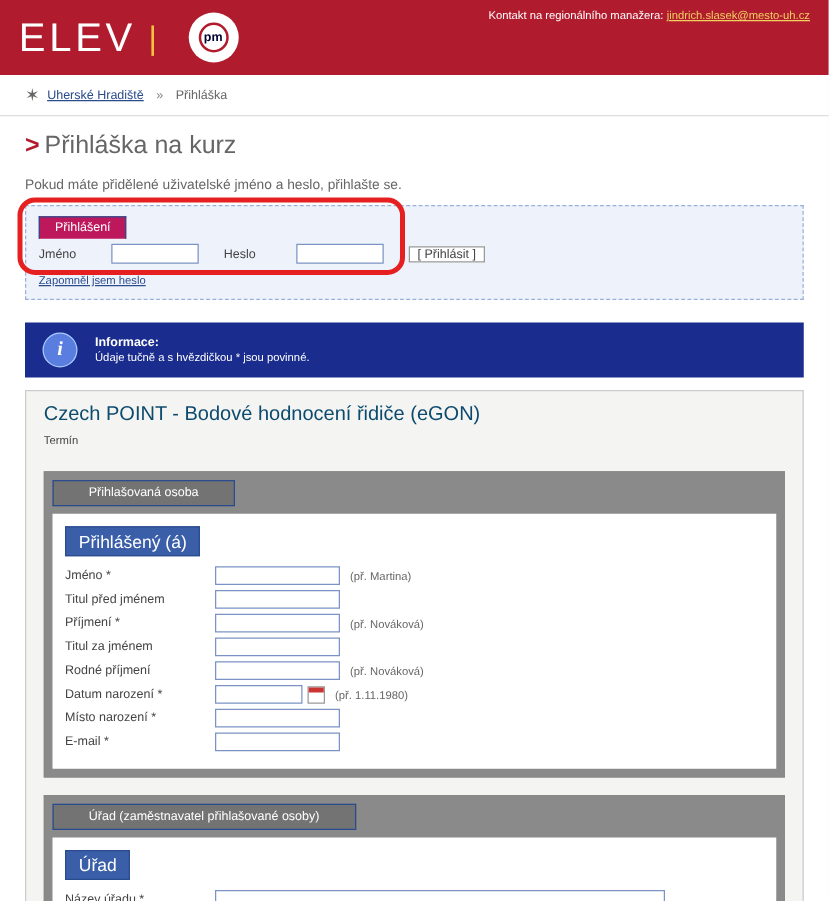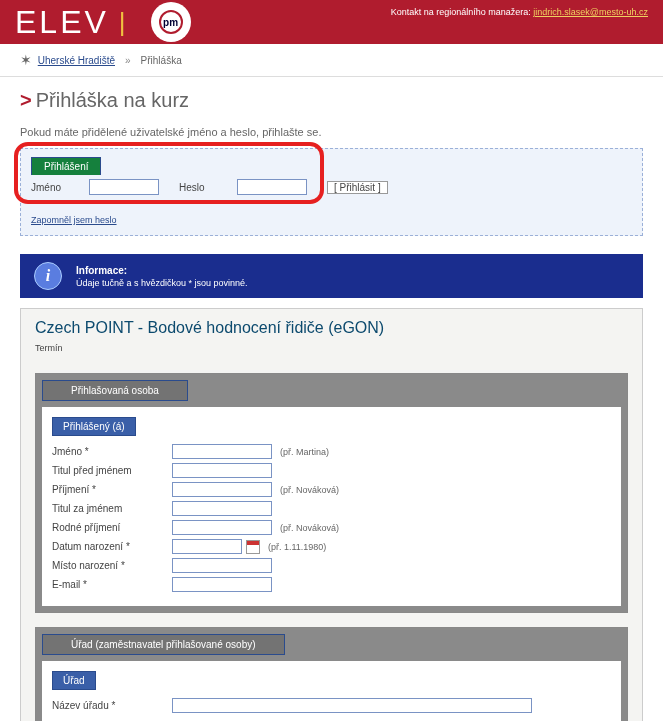--- a/index.html
+++ b/index.html
@@ -1,18 +1,18 @@
 <!DOCTYPE html>
 <html><head>
 <meta charset="utf-8">
 <style>
   * { box-sizing: border-box; margin: 0; padding: 0; }
   body { font-family: Arial, sans-serif; font-size: 11px; background: #fff; width: 663px; }
   
-  .header { background: #b01c2e; height: 44px; position: relative; display: flex; align-items: center; padding: 0 15px; }
+  .header { background: #b01c2e; height: 60px; position: relative; display: flex; align-items: center; padding: 0 15px; }
   .logo-elev { color: #fff; font-size: 32px; font-weight: 300; letter-spacing: 3px; }
   .logo-sep { color: #f0c040; font-size: 26px; margin: 0 10px; }
   .logo-elearning { color: #f0c040; font-size: 20px; font-style: italic; }
   .logo-sub { color: #ddd; font-size: 9px; display: block; margin-top: -2px; }
   .logo-badge { width: 40px; height: 40px; background: #fff; border-radius: 50%; margin-left: 15px; display: flex; align-items: center; justify-content: center; position: relative; }
   .logo-badge-inner { width: 24px; height: 24px; border: 2px solid #b01c2e; border-radius: 50%; display:flex; align-items:center; justify-content:center; font-size:10px; font-weight:bold; color:#003; }
   .contact { position: absolute; right: 15px; top: 6px; color: #fff; font-size: 9px; line-height: 1.4; }
   .contact a { color: #f0d060; text-decoration: underline; }
   
   .breadcrumb { padding: 8px 20px; font-size: 10px; border-bottom: 1px solid #ddd; margin-bottom: 6px; display:flex; align-items:center; gap:6px;}
@@ -22,41 +22,41 @@
   .breadcrumb .current { color: #666; }
   
   .page-title { padding: 6px 20px 10px; font-size: 20px; color: #666; font-weight: normal; }
   .page-title .arrow { color: #b01c2e; font-weight: bold; margin-right: 4px; }
   
   .instruction { padding: 4px 20px 10px; color: #666; font-size: 11px; }
   
   .login-wrapper { margin: 0 20px 18px; position: relative; }
   .login-highlight { position: absolute; top: -6px; left: -6px; width: 310px; height: 62px; border: 4px solid #e62020; border-radius: 14px; pointer-events:none; }
   .login-box { border: 1px dashed #9bb0d8; background: #eef3fb; padding: 8px 10px 10px; }
-  .login-tab { display: inline-block; background: #15803d; color: #fff; font-size: 10px; padding: 3px 12px; border: 1px solid #2a4b8d; border-bottom: none; margin-bottom: 4px; }
+  .login-tab { display: inline-block; background: #be185d; color: #fff; font-size: 10px; padding: 3px 12px; border: 1px solid #2a4b8d; border-bottom: none; margin-bottom: 4px; }
   .login-row { display: flex; align-items: center; gap: 20px; font-size: 10px; color: #444; }
   .login-row label { min-width: 38px; }
   .login-row input[type=text], .login-row input[type=password] { width: 70px; height: 16px; border: 1px solid #7a93c4; font-size: 10px; padding: 0 2px; }
   .login-row .btn { font-size: 10px; color: #444; border: 1px solid #999; background: #fff; padding: 0 6px; cursor: pointer; }
-  .forgot { display: block; margin-top: 20px; color: #2a4b8d; text-decoration: underline; font-size: 9px; }
+  .forgot { display: block; margin-top: 8px; color: #2a4b8d; text-decoration: underline; font-size: 9px; }
   
   .info-bar { margin: 0 20px 10px; background: #1a2d8e; color: #fff; padding: 8px 14px; display: flex; align-items: center; gap: 14px; }
   .info-icon { width: 28px; height: 28px; background: #5a7de0; border-radius: 50%; display: flex; align-items: center; justify-content: center; font-style: italic; font-family: Georgia, serif; font-size: 16px; font-weight: bold; color:#fff; border:1px solid #aaccff;}
   .info-text strong { display: block; font-size: 10px; }
   .info-text span { font-size: 9px; }
   
   .course-box { margin: 0 20px 18px; border: 1px solid #ccc; background: #f4f4f2; }
   .course-title { padding: 10px 14px 6px; font-size: 16px; color: #0c4a6e; font-weight: normal; }
   .course-term { padding: 0 14px 10px; font-size: 9px; color: #444; display:flex; align-items:flex-start; gap:4px;}
   .course-term select { font-size: 9px; border:1px solid #7a93c4; background:#fff; }
   
   .section { margin: 10px 14px 14px; border: 1px solid #888; background: #8a8a8a; }
   .section-tab { display: inline-block; background: #737373; color: #fff; font-size: 10px; padding: 4px 28px; margin: 6px 0 0 6px; border: 1px solid #2a4b8d; }
   .section-body { background: #fff; margin: 6px; padding: 10px; }
-  .sub-tab { display: inline-block; background: #3a5fa8; color: #fff; font-size: 10px; padding: 3px 10px; margin-bottom: 8px; border: 1px solid #2a4b8d; }
+  .sub-tab { display: inline-block; background: #3a5fa8; color: #fff; font-size: 14px; padding: 3px 10px; margin-bottom: 8px; border: 1px solid #2a4b8d; }
   
   .form-row { display: flex; align-items: center; margin-bottom: 4px; font-size: 10px; color: #444; }
   .form-row label { width: 120px; }
   .form-row input[type=text] { border: 1px solid #7a93c4; height: 15px; font-size: 10px; padding: 0 2px; }
   .form-row .hint { margin-left: 8px; color: #666; font-size: 9px; }
   .w-short { width: 100px; }
   .w-date { width: 70px; }
   .w-long { width: 360px; }
   .cal-icon { display:inline-block; width:14px; height:14px; border:1px solid #999; margin-left:4px; background:#fff; position:relative; }
   .cal-icon::before{content:""; position:absolute; top:0; left:0; right:0; height:4px; background:#cc3333;}

